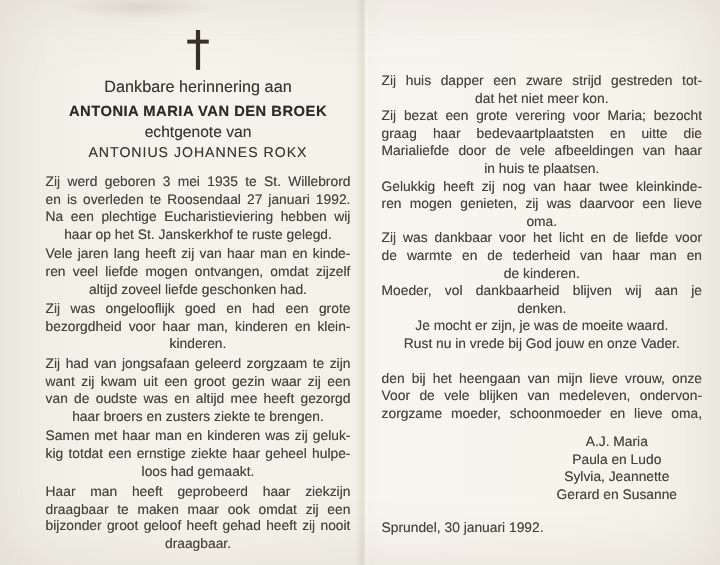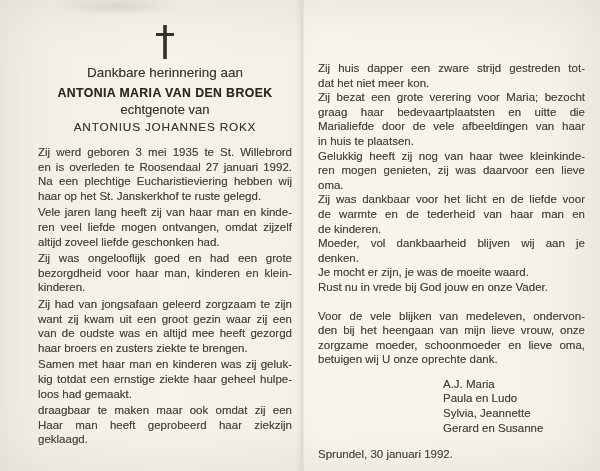--- a/index.html
+++ b/index.html
@@ -38,21 +38,21 @@
   }
   .intro    { margin-top: 5px; font-size: 13.5px; line-height: 15px; }
   .name     { margin-top: 6px; font-size: 12.3px; line-height: 15px; font-weight: bold; letter-spacing: 0.4px; color: #2c2823; }
   .relation { margin-top: 1px; font-size: 13px;   line-height: 15px; }
   .spouse   { margin-top: 3px; font-size: 11.8px; line-height: 15px; letter-spacing: 0.8px; }
 
   .body { margin-top: 10px; font-size: 11.5px; line-height: 14.6px; }
   .para { margin: 0; }
   .page-left .para + .para { margin-top: 2px; }
 
-  .line { text-align: left; }
+  .line { text-align: center; }
   .line.j { text-align: justify; text-align-last: justify; }
 
   .thanks { margin-top: 14px; }
   .signatories { margin-top: 10px; padding-left: 125px; }
   .place-date { margin-top: 12px; }
 </style>
 </head>
 <body>
 
 <div class="card">
@@ -88,23 +88,24 @@
           <div class="line j">want zij kwam uit een groot gezin waar zij een</div>
           <div class="line j">van de oudste was en altijd mee heeft gezorgd</div>
           <div class="line">haar broers en zusters ziekte te brengen.</div>
         </div>
       <div class="para">
           <div class="line j">Samen met haar man en kinderen was zij geluk-</div>
           <div class="line j">kig totdat een ernstige ziekte haar geheel hulpe-</div>
           <div class="line">loos had gemaakt.</div>
         </div>
       <div class="para">
+          <div class="line j">Haar man heeft geprobeerd haar ziekzijn</div>
           <div class="line j">draagbaar te maken maar ook omdat zij een</div>
-          <div class="line j">Haar man heeft geprobeerd haar ziekzijn</div>
-          <div class="line">geklaagd.</div>
+          <div class="line j">bijzonder groot geloof heeft gehad heeft zij nooit</div>
+          <div class="line">draagbaar.</div>
         </div>
     </div>
   </div>
 
   <div class="page page-right">
     <div class="para">
         <div class="line j">Zij huis dapper een zware strijd gestreden tot-</div>
         <div class="line">dat het niet meer kon.</div>
       </div>
     <div class="para">
@@ -127,24 +128,23 @@
         <div class="line j">Moeder, vol dankbaarheid blijven wij aan je</div>
         <div class="line">denken.</div>
       </div>
     <div class="para">
         <div class="line">Je mocht er zijn, je was de moeite waard.</div>
       </div>
     <div class="para">
         <div class="line">Rust nu in vrede bij God jouw en onze Vader.</div>
       </div>
     <div class="para thanks">
+        <div class="line j">den bij het heengaan van mijn lieve vrouw, onze</div>
         <div class="line j">Voor de vele blijken van medeleven, ondervon-</div>
-        <div class="line j">den bij het heengaan van mijn lieve vrouw, onze</div>
         <div class="line j">zorgzame moeder, schoonmoeder en lieve oma,</div>
-        <div class="line">betuigen wij U onze oprechte dank.</div>
       </div>
     <div class="signatories">
         <div class="line">A.J. Maria</div>
         <div class="line">Paula en Ludo</div>
         <div class="line">Sylvia, Jeannette</div>
         <div class="line">Gerard en Susanne</div>
       </div>
     <div class="place-date">Sprundel, 30 januari 1992.</div>
   </div>
 

